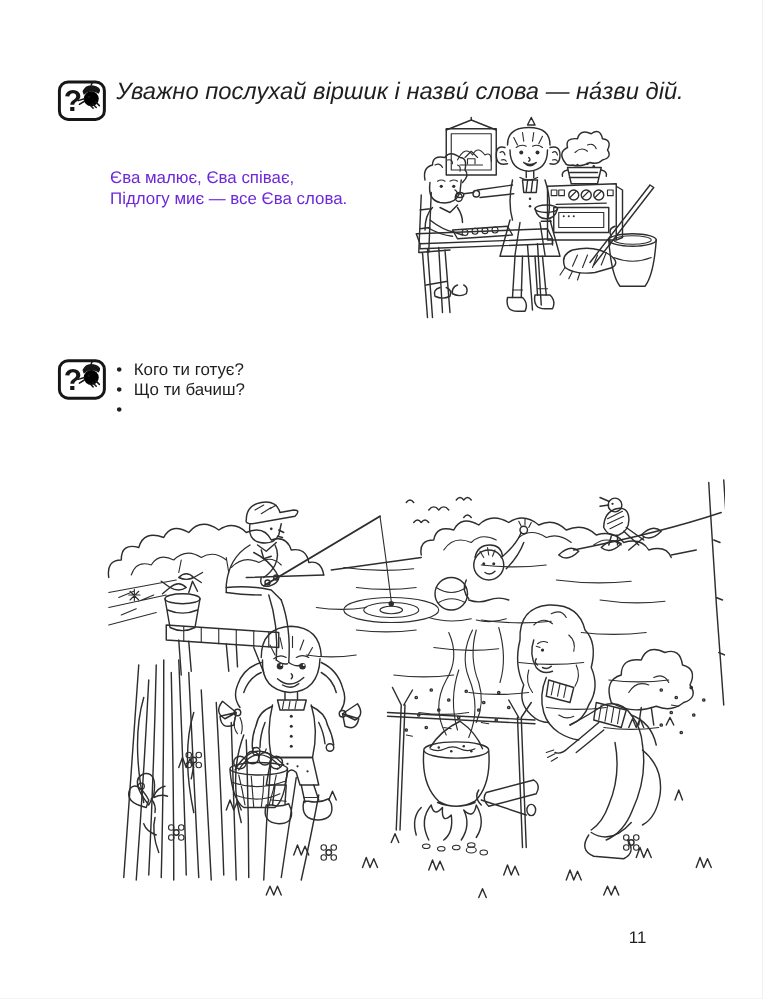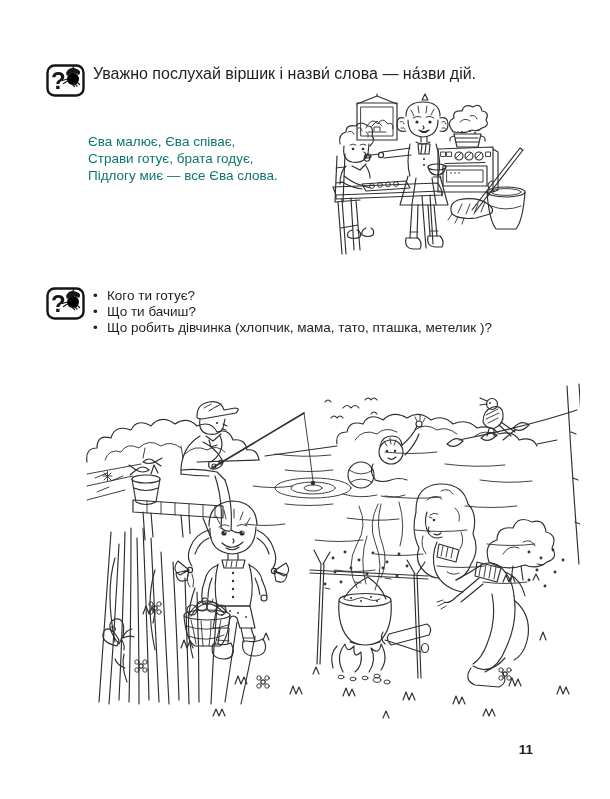--- a/index.html
+++ b/index.html
@@ -4,25 +4,25 @@
 <style>
   html,body{margin:0;padding:0;background:#e8e8e8;}
   .page{
     position:relative;width:610px;height:799px;background:#ffffff;
     font-family:"Liberation Sans", sans-serif;color:#1f1f1e;overflow:hidden;
   }
   .abs{position:absolute;}
   .icon-badge{
     position:absolute;width:39px;height:33px;
   }
-  .instr{font-size:16px;line-height:16px;color:#1f1f1e;}
-  .poem{font-size:13.5px;line-height:17px;color:#0f766e;}
+  .instr{font-size:19px;line-height:16px;color:#1f1f1e;font-style:italic;}
+  .poem{font-size:13.5px;line-height:17px;color:#6d28d9;}
   .qrow{display:flex;font-size:13.5px;line-height:16px;}
   .qrow .bullet{width:14px;text-align:left;}
-  .page-num{font-size:13.5px;font-weight:700;text-align:right;}
+  .page-num{font-size:13.5px;font-weight:400;}
   
   .sk path,.sk line,.sk circle,.sk ellipse,.sk rect{
     stroke:#2e2e2e;fill:none;stroke-width:1.15;
     stroke-linecap:round;stroke-linejoin:round;
   }
   .sk .fill{fill:#2e2e2e;stroke:none;}
   .sk .thin{stroke-width:0.9;}
   .sk .thick{stroke-width:1.6;}
   .icon-badge rect{stroke:#161616;fill:none;stroke-width:2.4;}
   .icon-badge .q{font:700 24px "Liberation Sans",sans-serif;fill:#161616;stroke:none;}
@@ -44,21 +44,20 @@
       <circle class="fill" cx="25" cy="13.5" r="1"></circle>
       <path d="M21.5,15 l-5,1.5 M21.5,17 l-4,2.5"></path>
       <path d="M28,19 l3,3 M30.5,17.5 l3,3 M26,20 l2.5,2.5"></path>
     </g>
   </svg>
 
   <div class="abs instr" style="left:93px;top:66px;width:470px">Уважно послухай віршик і назви́ слова — на́зви дій.</div>
 
   <div class="abs poem" style="left:88px;top:133px">
     <div>Єва малює, Єва співає,</div>
-    <div>Страви готує, брата годує,</div>
     <div>Підлогу миє — все Єва слова.</div>
   </div>
 
   <svg class="abs sk" style="left:330px;top:92px" width="250" height="168" viewBox="0 0 250 168" aria-label="Дівчинка годує хлопчика ложкою за столом на кухні; на плиті парує каструля, на стіні картина, поруч швабра та відро">
 
     <g>
       <path d="M47,4 L27,12 M47,4 L67,12 M47,4 l0,-2"></path>
       <rect x="27" y="11" width="40" height="37"></rect>
       <rect x="31" y="15" width="32" height="29" class="thin"></rect>
       <path class="thin" d="M36,36 q6,-12 12,-4 q4,-8 10,0 q5,-3 5,5 M38,40 h18 M42,34 l5,-5 l5,5 M44,39 v-4 h6 v4"></path>
@@ -179,21 +178,20 @@
     <div class="qrow">
       <span class="bullet">•</span>
       <span>Кого ти готує?</span>
     </div>
     <div class="qrow">
       <span class="bullet">•</span>
       <span>Що ти бачиш?</span>
     </div>
     <div class="qrow">
       <span class="bullet">•</span>
-      <span>Що робить дівчинка (хлопчик, мама, тато, пташка, метелик )?</span>
     </div>
   </div>
 
   <svg class="abs sk" style="left:85px;top:382px" width="495" height="360" viewBox="0 0 495 360" aria-label="Біля річки: тато ловить рибу з містка, хлопчик плаває з м'ячем, дівчинка з кошиком яблук, мама сидить біля багаття з казанком, пташка на гілці, метелик на квітці">
 
     <g>
       <path d="M2,80 Q0,66 12,66 Q12,52 26,56 Q30,42 46,48 Q52,36 66,44 Q76,32 90,42 Q102,34 112,44 Q126,38 132,50 Q144,46 148,58 Q160,56 162,68 Q172,66 174,78"></path>
       <path class="thin" d="M20,78 Q24,66 36,70 Q42,60 54,66 Q64,56 76,64 Q86,58 96,66 M100,72 Q110,62 122,68 Q132,62 140,70"></path>
       <path class="thin" d="M60,66 l-2,10 M96,64 l2,12"></path>
       <path d="M252,62 Q250,50 262,50 Q264,38 278,42 Q284,30 298,38 Q308,28 322,36 Q334,28 346,38 Q358,32 368,42 Q382,36 392,46 Q406,42 414,52 Q428,48 434,58 Q448,54 452,64"></path>

